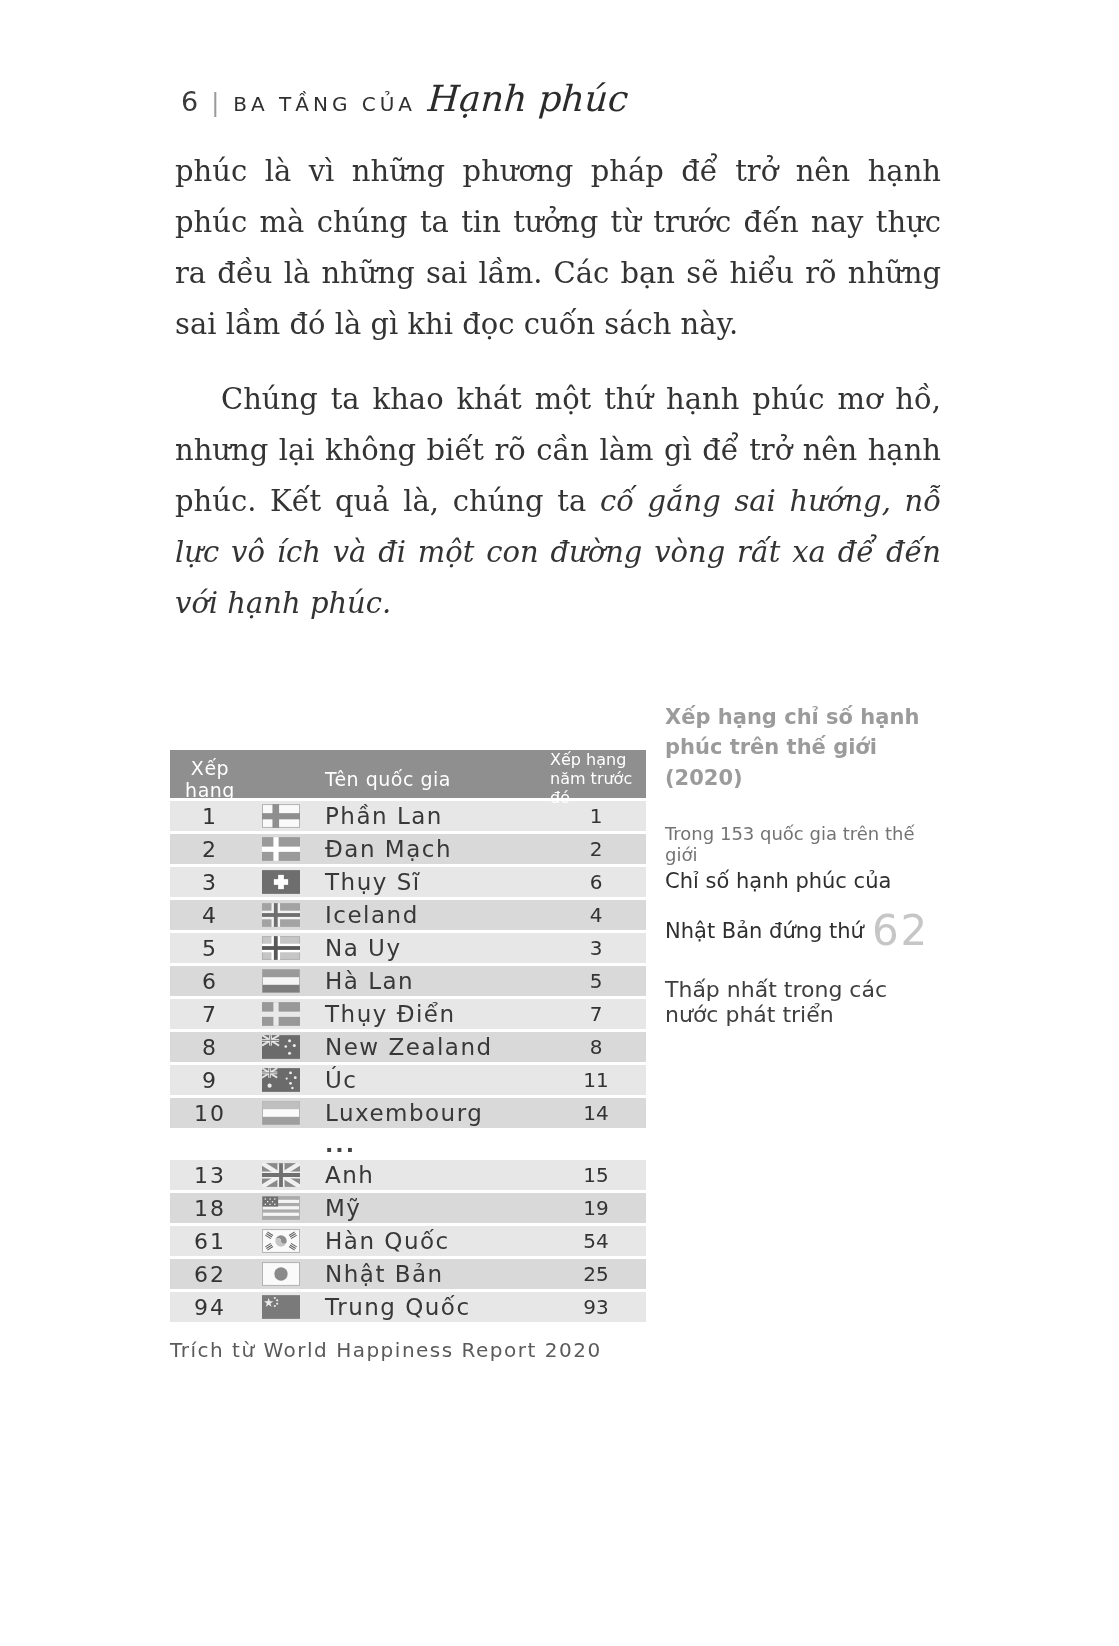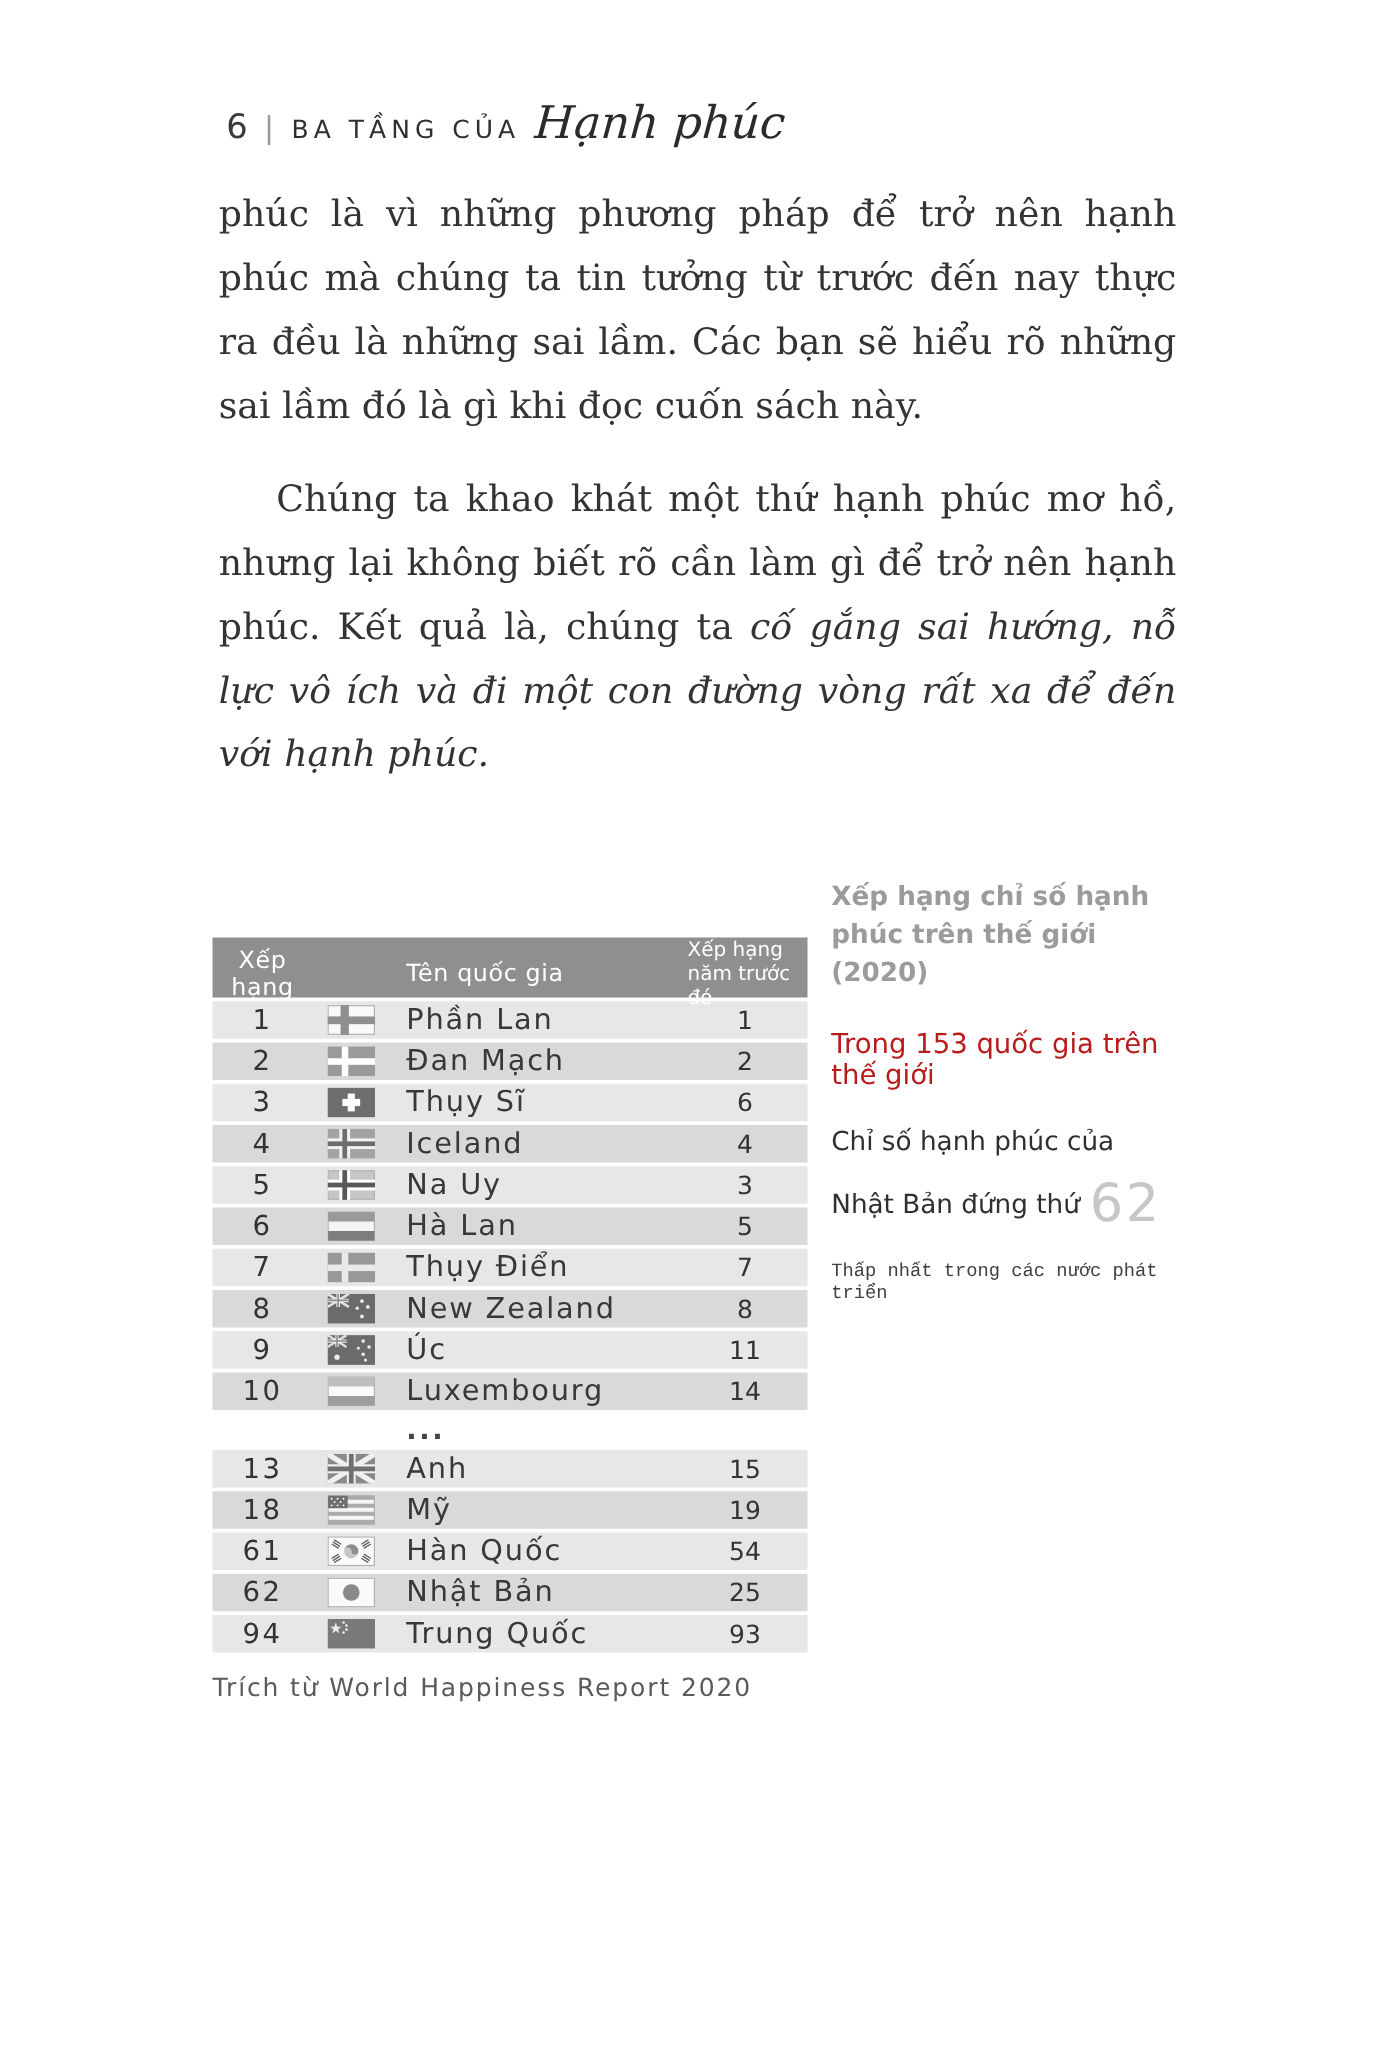--- a/index.html
+++ b/index.html
@@ -37,24 +37,24 @@
   .cell.flag svg{width:38px;height:24px;display:block;}
   .cell.country{padding-left:13px;font-size:23px;letter-spacing:1.5px;color:#383838;}
   .cell.prev{text-align:center;font-size:20px;color:#333;}
   .ellipsis-row{display:grid;grid-template-columns:80px 62px 1fr 100px;align-items:center;height:26px;background:#ffffff;margin-bottom:3px;}
   .ellipsis-label{padding-left:13px;font-size:22px;font-weight:bold;letter-spacing:2px;color:#444;}
   .caption{margin-top:16px;font-size:20px;letter-spacing:1.5px;color:#5a5a5a;}
 
   
   .sidebar{position:absolute;left:665px;top:702px;width:282px;}
   .sb-title{font-size:21px;line-height:1.45;color:#9b9b9b;font-weight:bold;margin-bottom:30px;}
-  .sb-line1{font-size:22px;color:#b91c1c;margin-bottom:24px;}
+  .sb-line1{font-size:18px;color:#737373;}
   .sb-line2{font-size:21px;line-height:1.55;color:#2f2f2f;margin-bottom:14px;}
   .big-num{font-size:42px;color:#c6c6c6;margin-left:8px;vertical-align:-7px;letter-spacing:2px;}
-  .sb-line3{font-size:15px;color:#3f3f3f;font-family:Liberation Mono, monospace;}
+  .sb-line3{font-size:22px;color:#3f3f3f;}
 </style>
 </head>
 <body>
 
 <div class="page">
 
   <header class="page-header">
     <span class="pnum">6</span>
     <span class="psep">|</span>
     <span class="ptitle">BA TẦNG CỦA</span>

